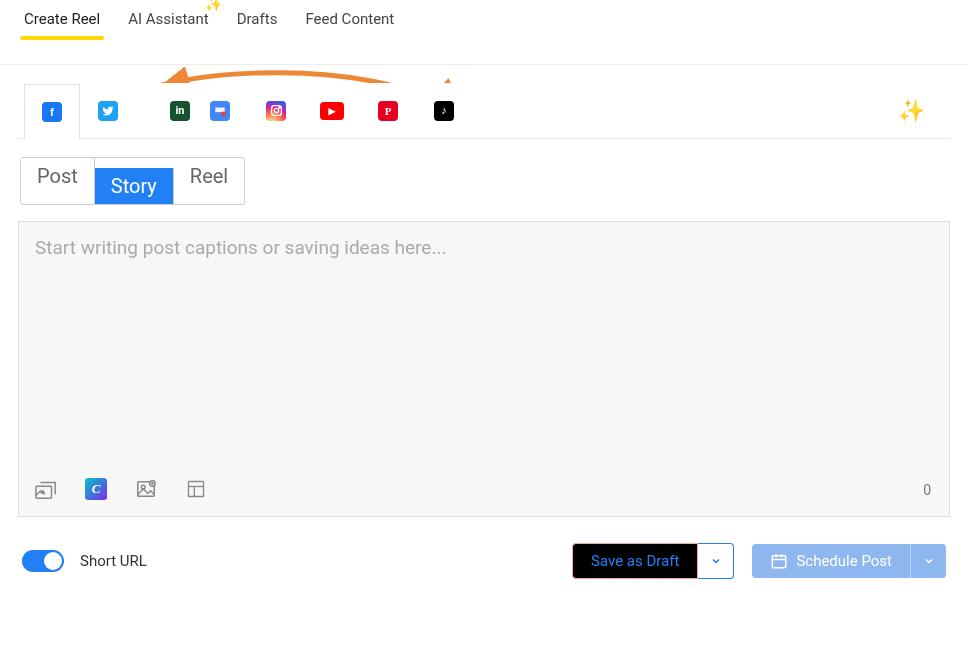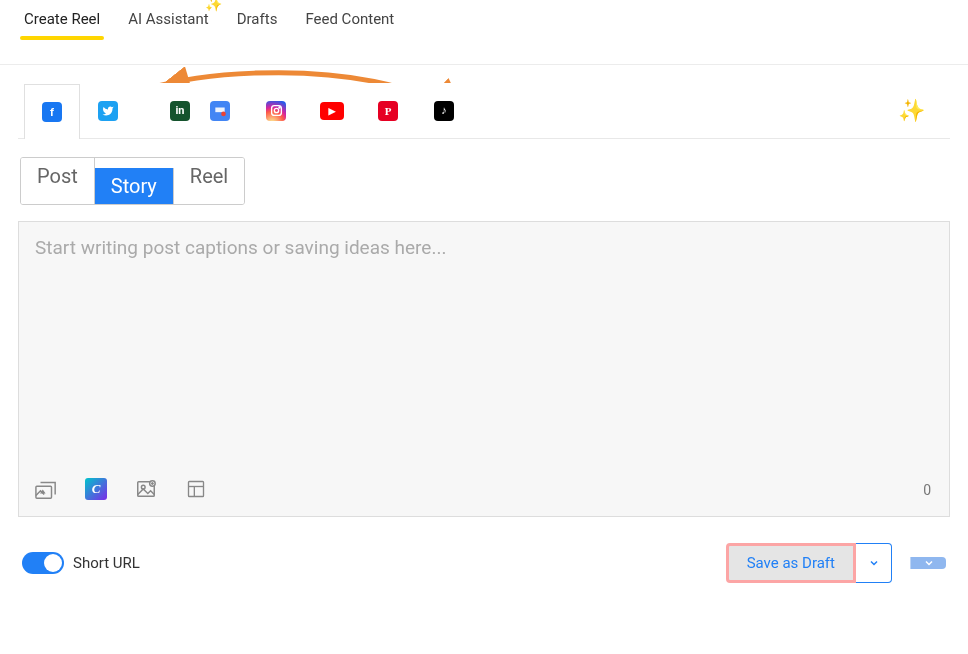--- a/index.html
+++ b/index.html
@@ -38,25 +38,25 @@
   .editor { border:1px solid #ddd; background:#f7f7f7; min-height:296px; padding:14px 16px; position:relative; }
   .editor-ph { color:#aaa; font-size:19px; }
   .editor-toolbar { position:absolute; bottom:16px; left:16px; display:flex; gap:28px; align-items:center; }
   .tb-icon { width:22px; height:22px; display:flex; align-items:center; justify-content:center; color:#888; cursor:pointer; }
   .canva-icon { width:22px; height:22px; background:linear-gradient(135deg,#00c4cc,#7d2ae8); border-radius:3px; display:flex; align-items:center; justify-content:center; color:#fff; font-size:13px; font-weight:bold; font-style:italic; font-family:serif; }
   .char-count { position:absolute; bottom:18px; right:18px; color:#777; font-size:14px; }
   
   .footer { display:flex; align-items:center; margin-top:26px; padding:0 4px; }
   .toggle { width:42px; height:22px; background:#2180f6; border-radius:11px; position:relative; cursor:pointer; }
   .toggle .knob { position:absolute; right:2px; top:2px; width:18px; height:18px; background:#fff; border-radius:50%; }
-  .toggle-label { margin-left:9px; font-size:15px; color:#333; }
+  .toggle-label { margin-left:16px; font-size:15px; color:#333; }
   .spacer { flex:1; }
   .btn-group { display:flex; }
   .btn { padding:8px 18px; font-size:15px; border-radius:4px; cursor:pointer; display:flex; align-items:center; gap:8px; }
-  .btn-outline { border:3px solid #fca5a5; color:#2180f6; background:#e5e5e5; border-radius:4px 0 0 4px; }
+  .btn-outline { border:1px solid #fca5a5; color:#2180f6; background:#000000; border-radius:4px 0 0 4px; }
   .btn-caret { border:1px solid #2180f6; border-left:none; width:36px; display:flex; align-items:center; justify-content:center; color:#2180f6; border-radius:0 4px 4px 0; }
   .schedule-group { margin-left:18px; display:flex; }
   .btn-primary { background:#8fb7ef; color:#fff; border:none; border-radius:4px 0 0 4px; }
   .btn-primary-caret { background:#8fb7ef; width:36px; display:flex; align-items:center; justify-content:center; color:#fff; border-radius:0 4px 4px 0; border-left:1px solid rgba(255,255,255,0.4); }
   .cal-icon { width:18px; height:18px; }
   
   
   .arrow-svg { position:absolute; pointer-events:none; }
 </style>
 </head>
@@ -192,20 +192,29 @@
     <div class="spacer"></div>
     <div class="btn-group">
       <div class="btn btn-outline">Save as Draft</div>
       <div class="btn-caret">
         <svg width="12" height="12" viewBox="0 0 24 24" fill="none" stroke="#2180f6" stroke-width="3">
             <polyline points="6 9 12 15 18 9"></polyline>
           </svg>
       </div>
     </div>
     <div class="schedule-group">
+      <div class="btn btn-primary">
+        <svg class="cal-icon" viewBox="0 0 24 24" fill="none" stroke="#fff" stroke-width="2">
+            <rect x="3" y="5" width="18" height="16" rx="2"></rect>
+            <line x1="3" y1="10" x2="21" y2="10"></line>
+            <line x1="8" y1="3" x2="8" y2="7"></line>
+            <line x1="16" y1="3" x2="16" y2="7"></line>
+          </svg>
+        <span>Schedule Post</span>
+      </div>
       <div class="btn-primary-caret">
         <svg width="12" height="12" viewBox="0 0 24 24" fill="none" stroke="#fff" stroke-width="3">
             <polyline points="6 9 12 15 18 9"></polyline>
           </svg>
       </div>
     </div>
   </div>
 
 </div>
 

